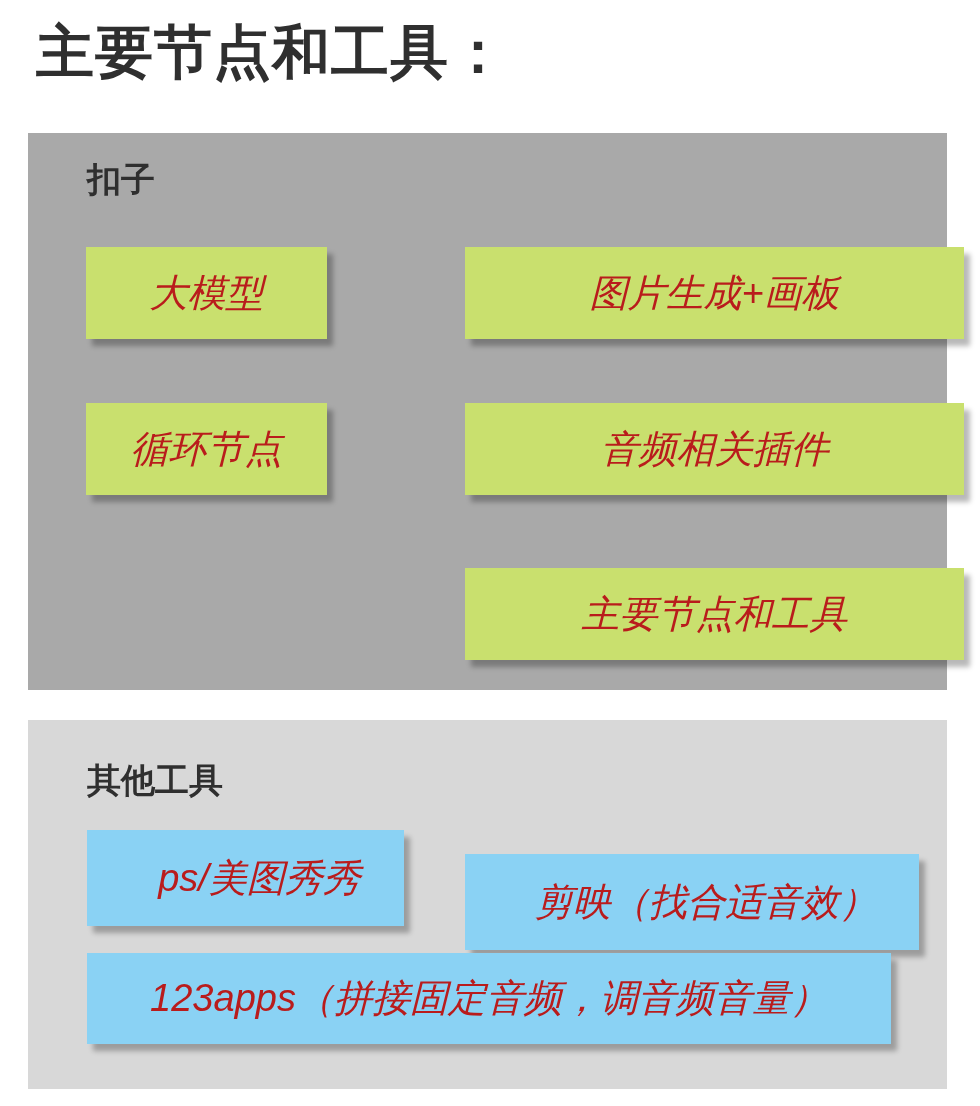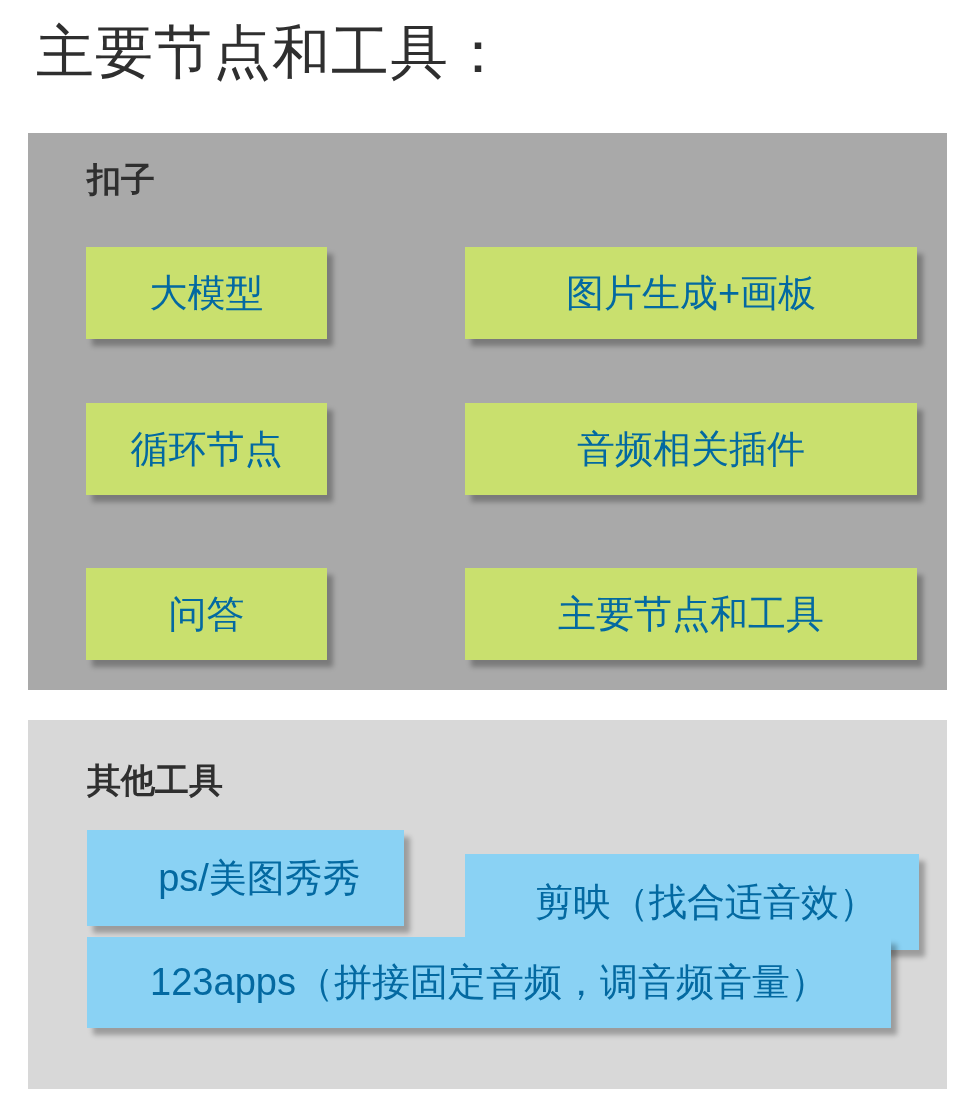--- a/index.html
+++ b/index.html
@@ -18,21 +18,21 @@
     background: #ffffff;
     overflow: hidden;
   }
   .page-title {
     position: absolute;
     left: 36px;
     top: 14px;
     margin: 0;
     font-size: 58px;
     line-height: 1.3;
-    font-weight: 400;
+    font-weight: 700;
     color: #2f2f2f;
     letter-spacing: 1px;
     text-align: center;
   }
   .panel {
     position: absolute;
     left: 28px;
     width: 919px;
   }
   .panel-coze {
@@ -55,37 +55,38 @@
   }
   .panel-coze .panel-label { top: 24px; }
   .panel-other .panel-label { top: 38px; text-align: center; }
   .box {
     position: absolute;
     display: flex;
     align-items: center;
     justify-content: center;
     font-size: 38px;
     font-weight: 400;
-    color: #0369a1;
+    color: #b91c1c;
     box-shadow: 6px 7px 5px rgba(0, 0, 0, 0.28);
     white-space: nowrap;
+    font-style: italic;
   }
   .box-green { background: #c9e06e; }
   .box-blue  { background: #8ad2f4; }
 
   
   .col1 { left: 58px;  width: 241px; }
-  .col2 { left: 437px; width: 452px; }
+  .col2 { left: 437px; width: 499px; }
   .g-row1 { top: 114px; height: 92px; }
   .g-row2 { top: 270px; height: 92px; }
   .g-row3 { top: 435px; height: 92px; }
 
   
   .b-row1 { top: 110px; height: 96px; padding-left: 28px; }
-  .b-row2 { top: 217px; height: 91px; }
+  .b-row2 { top: 233px; height: 91px; }
   .b-left  { left: 59px;  width: 289px; }
   .b-right { left: 437px; width: 426px; margin-top: 24px; }
   .b-wide  { left: 59px;  width: 804px; }
 </style>
 </head>
 <body>
 
 <div class="canvas">
 
   <h1 class="page-title">主要节点和工具：</h1>
@@ -94,21 +95,20 @@
     <div class="panel-label">扣子</div>
 
     <div class="box box-green col1 g-row1">大模型</div>
 
     <div class="box box-green col2 g-row1">图片生成+画板</div>
 
     <div class="box box-green col1 g-row2">循环节点</div>
 
     <div class="box box-green col2 g-row2">音频相关插件</div>
 
-    <div class="box box-green col1 g-row3">问答</div>
 
     <div class="box box-green col2 g-row3">主要节点和工具</div>
   </section>
 
   <section class="panel panel-other">
     <div class="panel-label">其他工具</div>
 
     <div class="box box-blue b-left b-row1">ps/美图秀秀</div>
 
     <div class="box box-blue b-right b-row1">剪映（找合适音效）</div>

